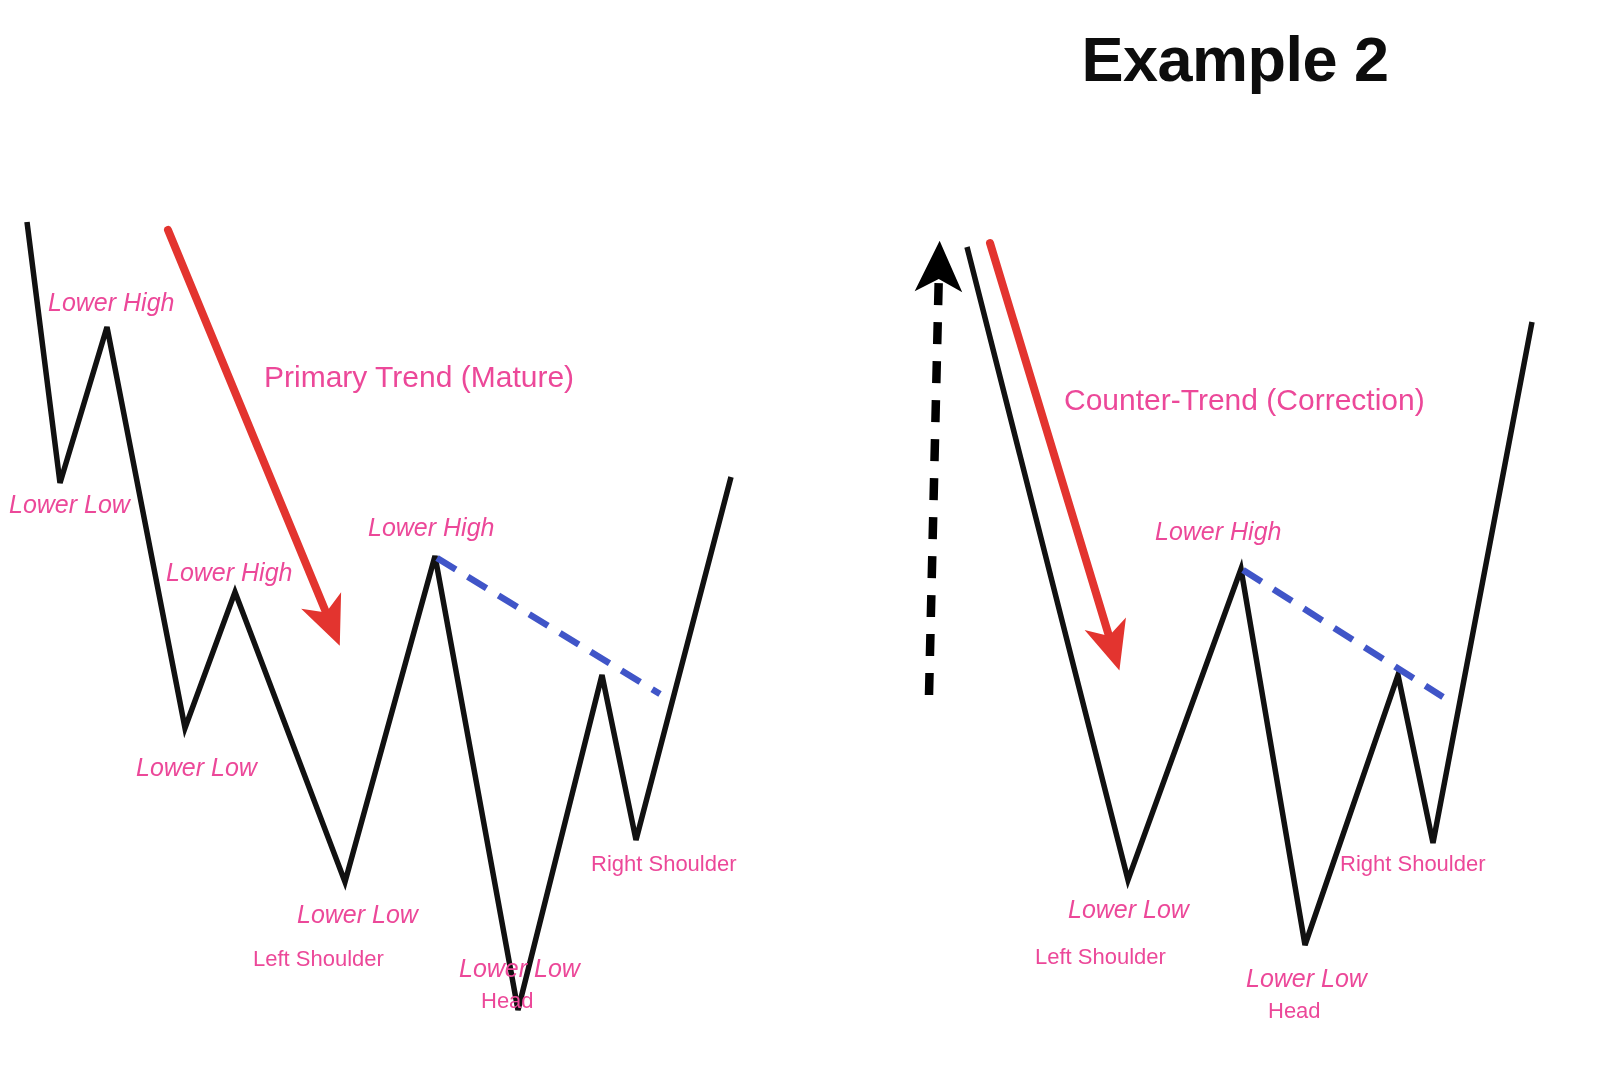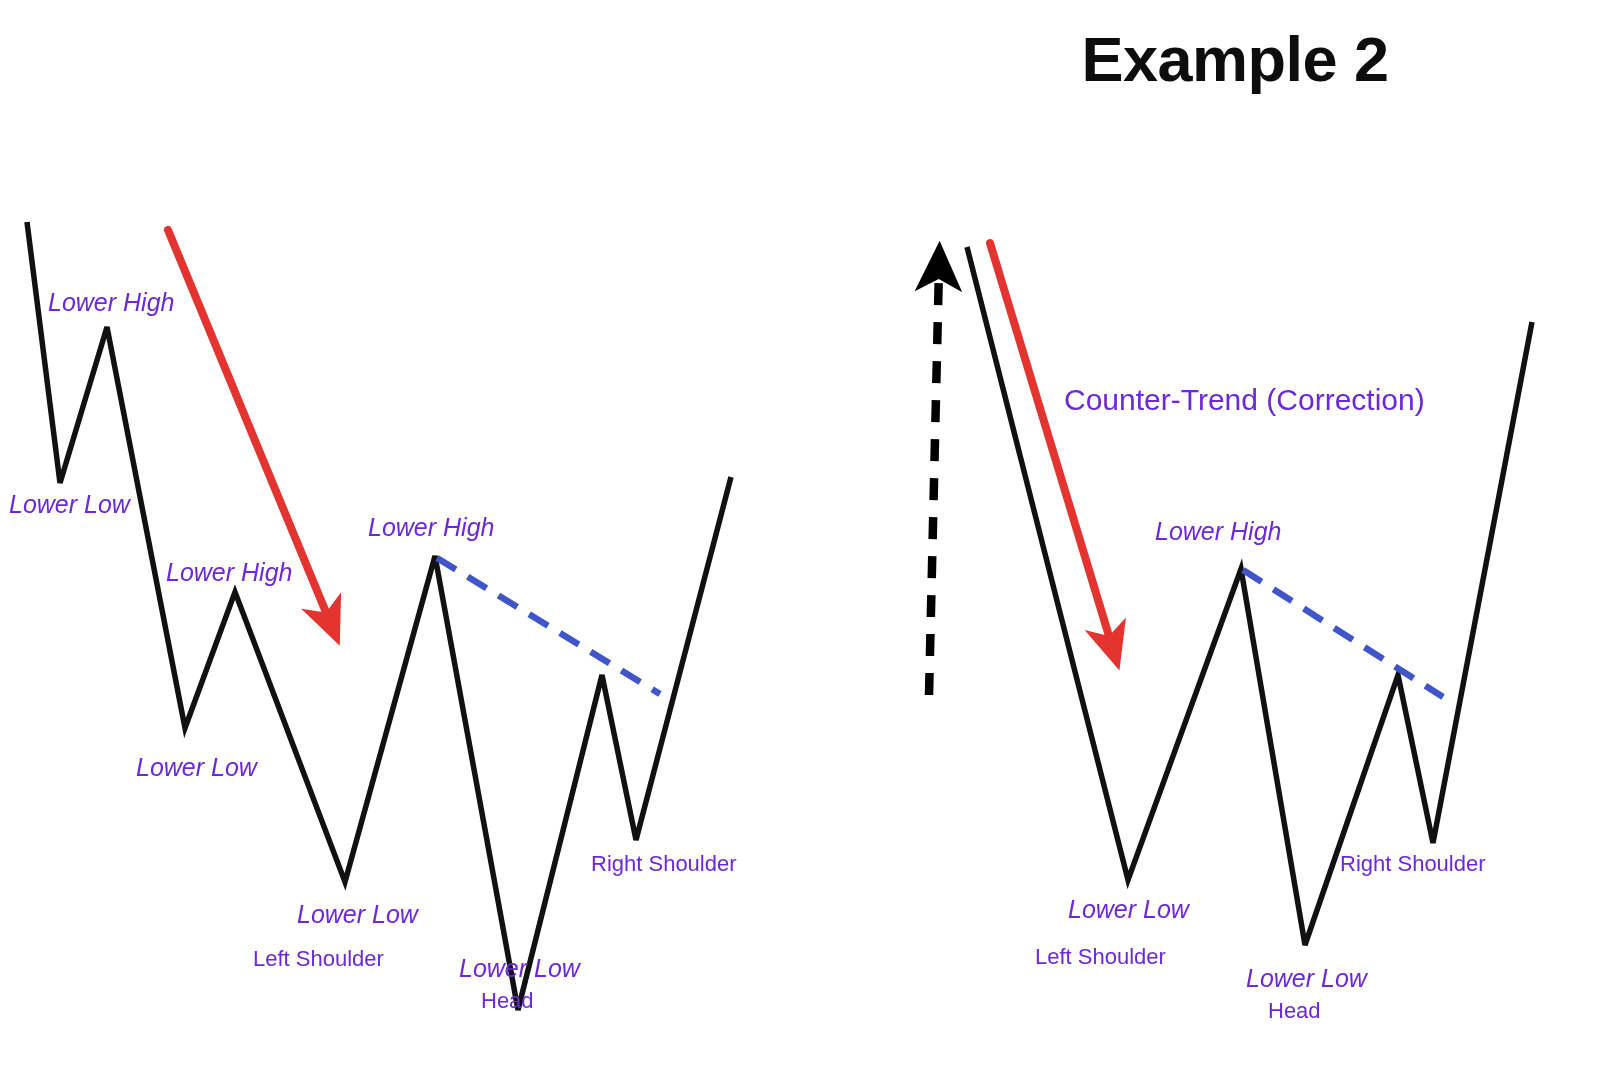--- a/index.html
+++ b/index.html
@@ -38,21 +38,21 @@
     text-align: center;
   }
   #title-example-1 { left: 0px;   top: 28px; width: 670px; }
   #title-example-2 { left: 900px; top: 28px; width: 670px; }
 
   .lbl {
     position: absolute;
     white-space: nowrap;
     font-family: "Liberation Sans", sans-serif;
     line-height: 1;
-    color: #6d28d9;
+    color: #ec4899;
   }
   
   .swing {
     font-style: italic;
     font-size: 25px;
     font-weight: 400;
   }
   
   .structure {
     font-weight: normal;
@@ -99,20 +99,21 @@
       <line x1="929" y1="695" x2="939" y2="268" stroke="#000000" stroke-width="8.5" stroke-linecap="butt" stroke-dasharray="22 17" marker-end="url(#black-arrow-up)"></line>
 
       <polyline points="967,247 1128,880 1241,569 1305,945 1398,675 1433,843 1532,322" fill="none" stroke="#111111" stroke-width="5.5" stroke-linejoin="miter" stroke-linecap="butt"></polyline>
 
       <line x1="990" y1="243" x2="1112" y2="646" stroke="#e3342f" stroke-width="8" stroke-linecap="round" marker-end="url(#red-arrow-2)"></line>
 
       <line x1="1243" y1="570" x2="1443" y2="697" stroke="#4055c8" stroke-width="6.5" stroke-linecap="butt" stroke-dasharray="22 14"></line>
     </g>
   </svg>
 
+  <div class="lbl trend-note" style="left:264px; top:362px;">Primary Trend (Mature)</div>
 
   <div class="lbl swing" style="left:48px; top:290px;">Lower High</div>
 
   <div class="lbl swing" style="left:9px; top:492px;">Lower Low</div>
 
   <div class="lbl swing" style="left:166px; top:560px;">Lower High</div>
 
   <div class="lbl swing" style="left:136px; top:755px;">Lower Low</div>
 
   <div class="lbl swing" style="left:368px; top:515px;">Lower High</div>

